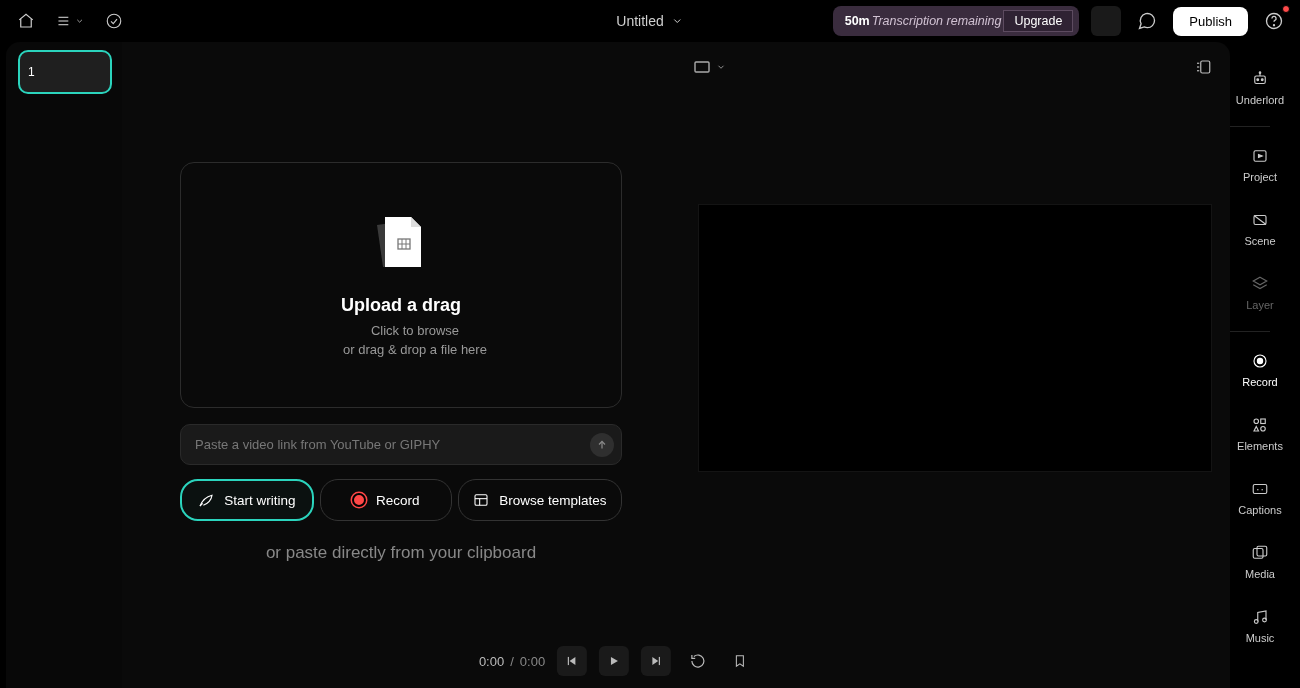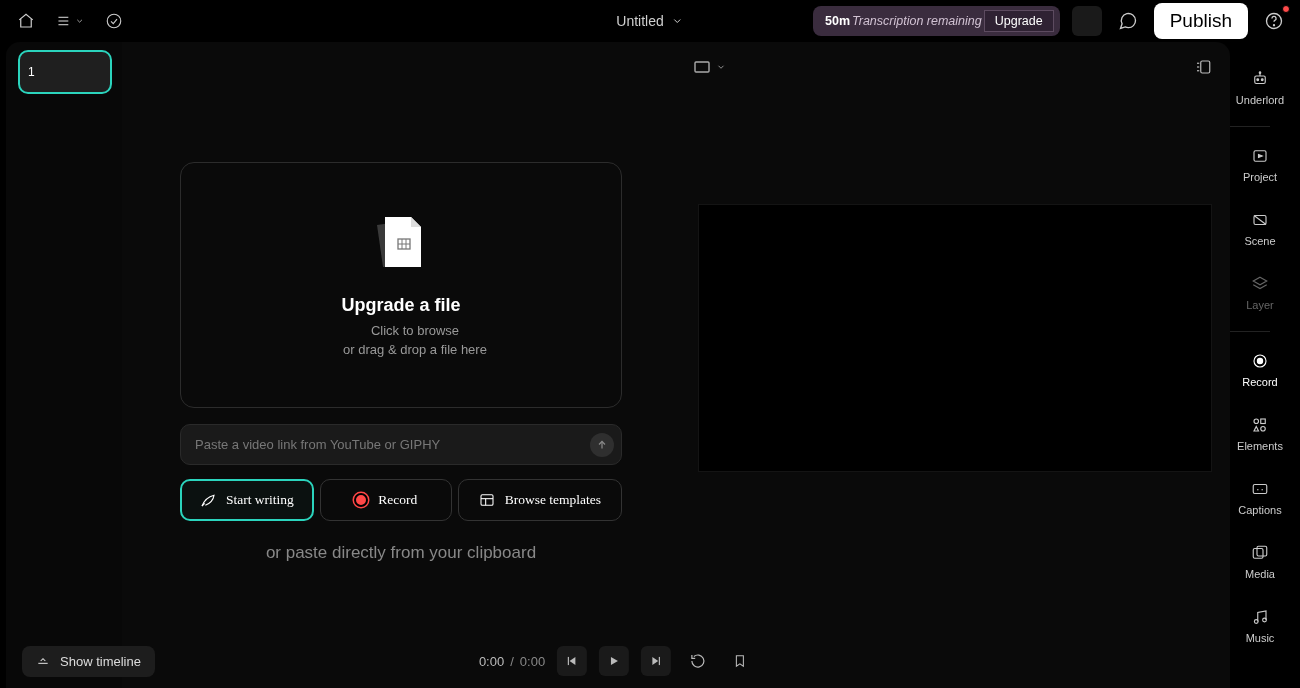--- a/index.html
+++ b/index.html
@@ -11,21 +11,21 @@
   .tb-left { display: flex; align-items: center; gap: 16px; }
   .tb-icon-btn { width: 28px; height: 28px; display: flex; align-items: center; justify-content: center; color: #ccc; cursor: pointer; border-radius: 6px; }
   .tb-menu { display: flex; align-items: center; gap: 4px; }
   .tb-center { position: absolute; left: 50%; transform: translateX(-50%); display: flex; align-items: center; gap: 8px; color: #cfcfcf; font-size: 14px; }
   .tb-right { display: flex; align-items: center; gap: 12px; }
   .trans-pill { display: flex; align-items: center; gap: 2px; background: #3a2c3e; border-radius: 8px; padding: 4px 6px 4px 12px; font-size: 12.5px; }
   .trans-pill .min { font-weight: 600; color: #fff; }
   .trans-pill .txt { color: #d1c2d3; font-style: italic; }
   .trans-pill .upgrade { background: #2f2233; border: 1px solid #5d4b60; color: #fff; border-radius: 0; padding: 3px 10px; font-size: 12.5px; cursor: pointer; }
   .user-avatar { width: 30px; height: 30px; background: #1a1a1a; border-radius: 6px; }
-  .publish-btn { background: #fff; color: #000; border: none; border-radius: 8px; padding: 7px 16px; font-size: 19px; font-weight: 500; cursor: pointer; }
+  .publish-btn { background: #fff; color: #000; border: none; border-radius: 8px; padding: 7px 16px; font-size: 13px; font-weight: 500; cursor: pointer; }
   .help-btn { position: relative; }
   .notif-dot { position: absolute; top: -2px; right: -2px; width: 8px; height: 8px; background: #ff4a4a; border-radius: 50%; border: 1px solid #000; }
 
   
   .main { display: flex; height: 646px; }
 
   
   .scene-strip { width: 116px; padding: 8px 0 0 12px; border-right: none; background: #080808; border-radius: 14px 0 0 0; margin-left: 6px; position: relative;}
   .scene-thumb { width: 94px; height: 44px; border-radius: 10px; border: 2px solid #2bd4bd; background: #1f1f1f; position: relative; }
   .scene-thumb .num { position: absolute; left: 8px; top: 50%; transform: translateY(-50%); font-size: 12px; color: #fff; }
@@ -40,21 +40,21 @@
   .file-illus { margin-bottom: 20px; }
   .upload-title { font-size: 18px; font-weight: 600; color: #fff; margin-bottom: 6px; }
   .upload-sub { font-size: 13px; color: #999; text-align: center; line-height: 1.45; margin-left: 28px; }
 
   .link-input-wrap { margin: 16px 58px 0 58px; position: relative; }
   .link-input { width: 100%; background: #1a1a1a; border: 1px solid #2a2a2a; border-radius: 10px; padding: 12px 40px 12px 14px; font-size: 13px; color: #ccc; }
   .link-input::placeholder { color: #777; }
   .link-submit { position: absolute; right: 8px; top: 50%; transform: translateY(-50%); width: 24px; height: 24px; border-radius: 50%; background: #2f2f2f; border: none; display: flex; align-items: center; justify-content: center; color: #888; cursor: pointer; }
 
   .action-row { margin: 14px 58px 0 58px; display: flex; gap: 6px; }
-  .action-btn { flex: 1; display: flex; align-items: center; justify-content: center; gap: 10px; padding: 11px 0; border-radius: 10px; font-size: 13.5px; cursor: pointer; font-family: Liberation Serif, serif; }
+  .action-btn { flex: 1; display: flex; align-items: center; justify-content: center; gap: 10px; padding: 11px 0; border-radius: 18px; font-size: 13.5px; cursor: pointer; }
   .action-start { border: 2px solid #2bd4bd; background: rgba(43,212,189,0.04); color: #fff; }
   .action-record { border: 1px solid #333; background: transparent; color: #fff; }
   .action-browse { border: 1px solid #333; background: transparent; color: #ffffff; flex: 1.25; }
   .record-dot { width: 14px; height: 14px; border-radius: 50%; background: #ff4747; border: 2.5px solid #000; box-shadow: 0 0 0 1.5px #ff4747; }
 
   .clipboard-hint { margin-top: 22px; text-align: center; font-size: 17px; color: #888; }
 
   
   .preview-topbar { position: absolute; top: 16px; left: 14px; right: 18px; display: flex; justify-content: space-between; align-items: center; }
   .aspect-btn { display: flex; align-items: center; gap: 6px; color: #aaa; cursor: pointer; }
@@ -154,21 +154,21 @@
           <svg width="80" height="64" viewBox="0 0 80 64">
             <path d="M16 14 L44 10 L56 20 L60 52 L22 56 Z" fill="#3a3a3a"></path>
             <path d="M24 6 H50 L60 16 V56 H24 Z" fill="#fff"></path>
             <path d="M50 6 V16 H60 Z" fill="#ddd"></path>
             <rect x="37" y="28" width="12" height="10" fill="none" stroke="#777" stroke-width="1.3"></rect>
             <line x1="41" y1="28" x2="41" y2="38" stroke="#777" stroke-width="1"></line>
             <line x1="45" y1="28" x2="45" y2="38" stroke="#777" stroke-width="1"></line>
             <line x1="37" y1="33" x2="49" y2="33" stroke="#777" stroke-width="1"></line>
           </svg>
         </div>
-        <div class="upload-title">Upgrade a file</div>
+        <div class="upload-title">Upload a drag</div>
         <div class="upload-sub">
           <div>Click to browse</div>
           <div>or drag &amp; drop a file here</div>
         </div>
       </div>
 
       <div class="link-input-wrap">
         <input class="link-input" placeholder="Paste a video link from YouTube or GIPHY" style="">
         <button class="link-submit">
           <svg width="12" height="12" viewBox="0 0 24 24" fill="none" stroke="currentColor" stroke-width="2.5">
@@ -315,27 +315,20 @@
             <circle cx="18" cy="16" r="2.5"></circle>
           </svg>
         </span>
       <span>Music</span>
     </div>
   </div>
 
 </div>
 
 <div class="bottom-bar">
-  <div class="show-timeline">
-    <svg width="14" height="14" viewBox="0 0 24 24" fill="none" stroke="currentColor" stroke-width="1.8">
-        <path d="M4 16h16"></path>
-        <path d="M8 12l4-4 4 4"></path>
-      </svg>
-    <span>Show timeline</span>
-  </div>
 
   <div class="transport">
     <div class="time-disp">
       <span class="cur">0:00</span>
       <span>/</span>
       <span>0:00</span>
     </div>
     <div class="tp-btn boxed">
       <svg width="14" height="14" viewBox="0 0 24 24" fill="currentColor">
           <polygon points="18,5 8,12 18,19"></polygon>

